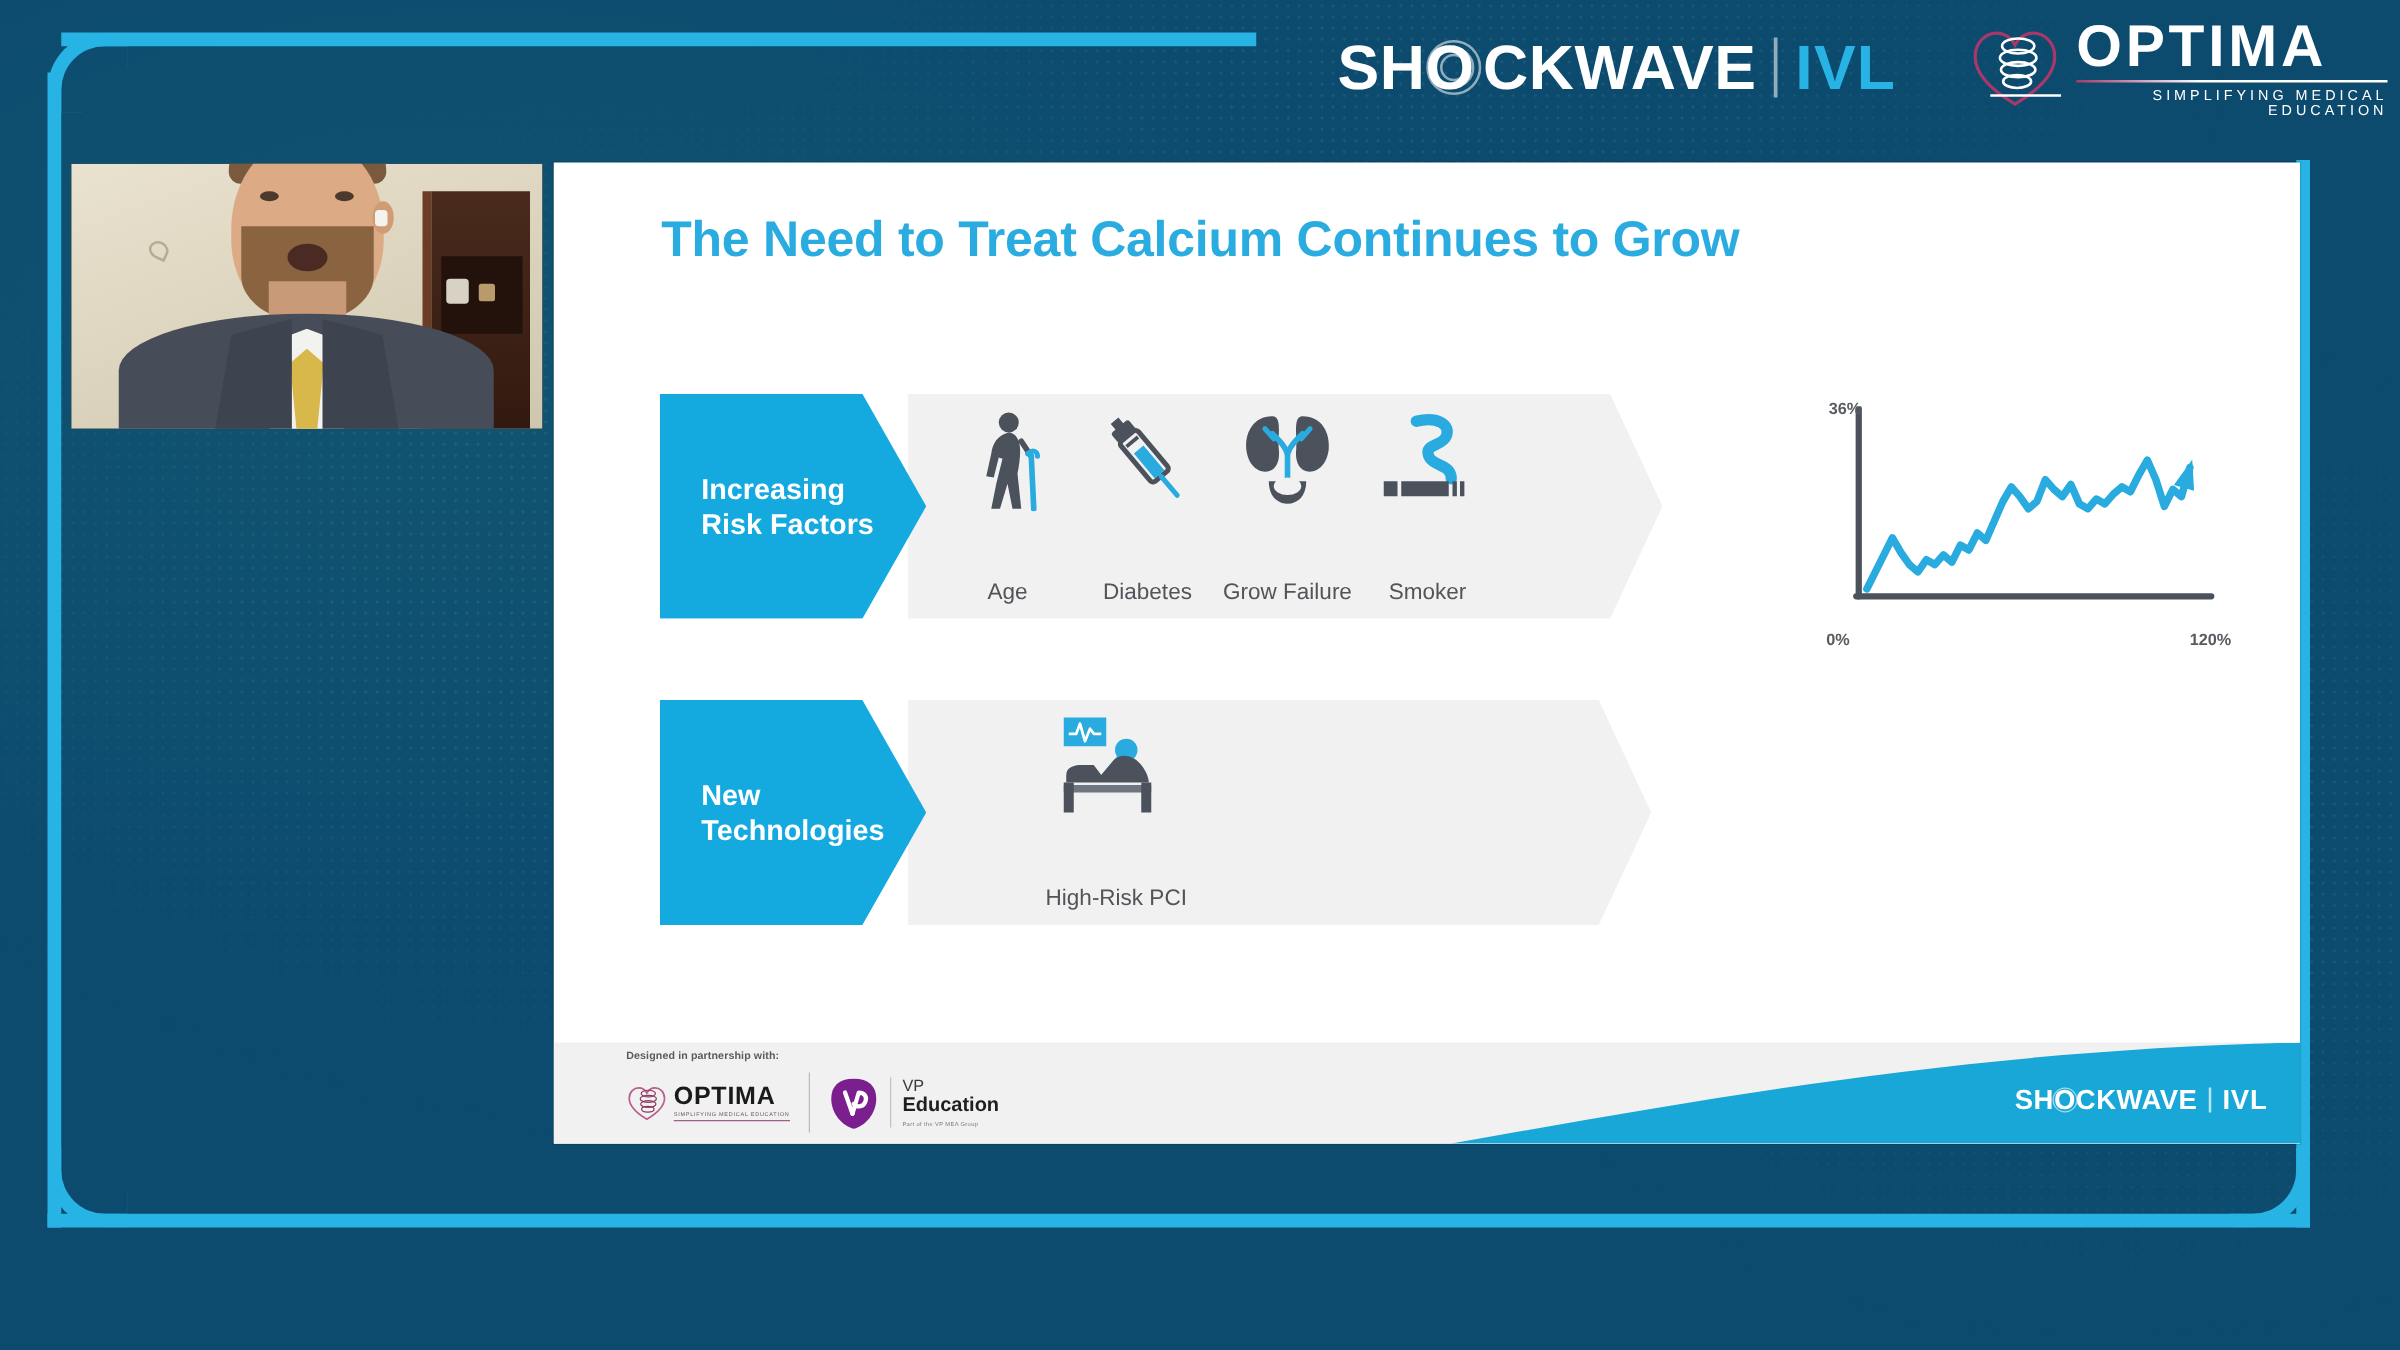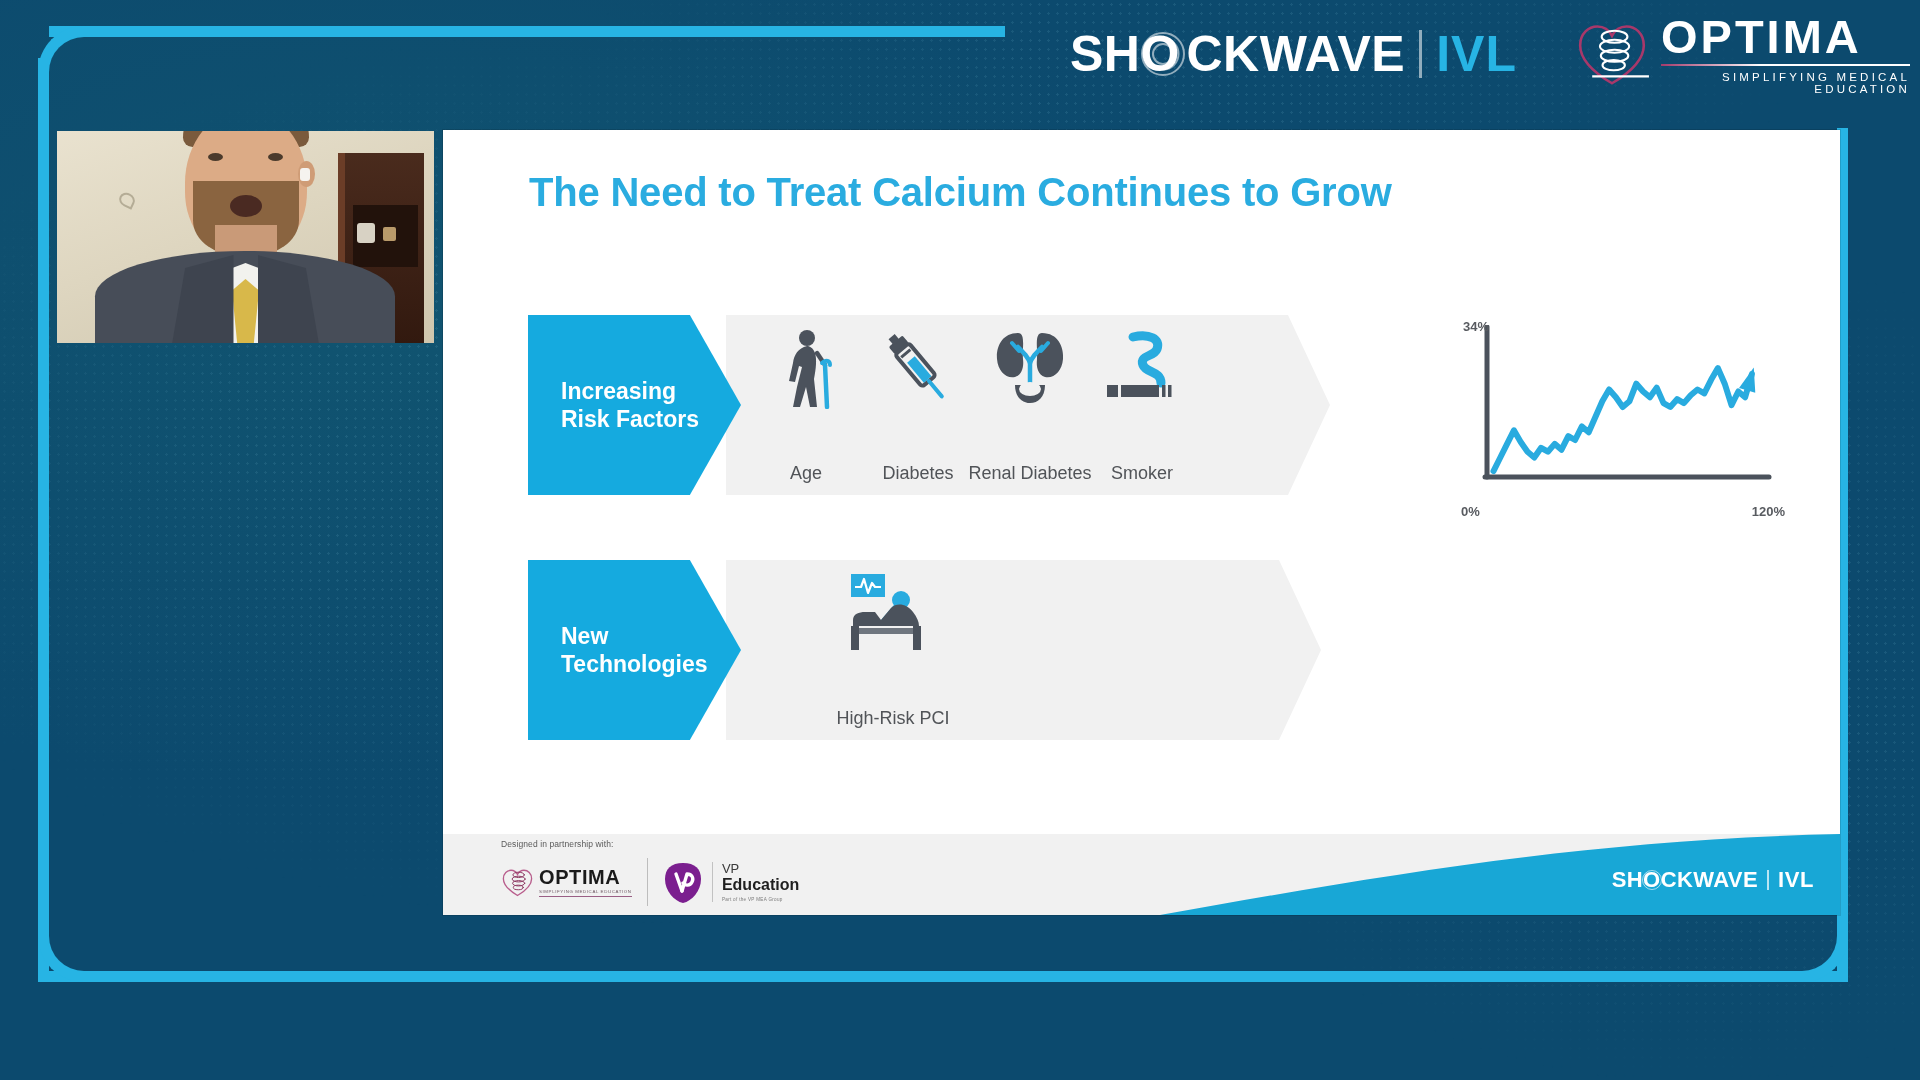--- a/index.html
+++ b/index.html
@@ -306,21 +306,21 @@
     font-size: 22px; font-weight: bold; color: #ffffff; letter-spacing: .4px;
     display: flex; align-items: baseline;
   }
   .fsw-div { width: 2px; height: 20px; background: rgba(255,255,255,.7); }
   .fsw-ivl { font-size: 22px; font-weight: bold; color: #ffffff; letter-spacing: .6px; }
 
   #partner-block {
     position: absolute; left: 58px; bottom: 9px;
   }
   #partner-label {
-    font-size: 8.5px; font-weight: normal; color: #5a5a5a;
+    font-size: 8.5px; font-weight: bold; color: #5a5a5a;
     letter-spacing: .1px; margin-bottom: 9px;
   }
   #partner-logos { display: flex; align-items: center; gap: 15px; }
   .optima-small { display: flex; align-items: flex-end; gap: 5px; }
   .optima-small-mark { width: 33px; height: 29px; }
   .optima-small-word { font-size: 20px; font-weight: bold; color: #1a1a1a; letter-spacing: .6px; line-height:1; }
   .optima-small-tag { font-size: 4.4px; color: #6b5560; letter-spacing: .6px; margin-top: 2px; }
   .optima-small-rule { height: 1.2px; background: #9a5f85; margin-top: 2px; }
   .partner-sep { width: 1.2px; height: 48px; background: #bdbdbd; }
   .vp-small { display: flex; align-items: center; gap: 9px; }
@@ -451,21 +451,21 @@
               <svg width="84" height="82" viewBox="0 0 84 82">
                 <path d="M30 6 C 14 6 8 20 9 32 C 10 44 18 52 27 50 C 34 48 36 40 35 32 C 34 22 38 6 30 6 Z" fill="#4b525c"></path>
                 <path d="M54 6 C 70 6 76 20 75 32 C 74 44 66 52 57 50 C 50 48 48 40 49 32 C 50 22 46 6 54 6 Z" fill="#4b525c"></path>
                 <path d="M30 20 C 36 26 40 30 42 36 L 42 58" stroke="#29abdf" stroke-width="4.5" fill="none" stroke-linecap="round"></path>
                 <path d="M54 20 C 48 26 44 30 42 36" stroke="#29abdf" stroke-width="4.5" fill="none" stroke-linecap="round"></path>
                 <path d="M24 16 L 31 24 M 60 16 L 53 24" stroke="#29abdf" stroke-width="4" stroke-linecap="round"></path>
                 <path d="M27 58 C 27 70 34 76 42 76 C 50 76 57 70 57 58 Z" fill="#4b525c"></path>
                 <ellipse cx="42" cy="62" rx="11" ry="7" fill="#f1f1f1"></ellipse>
               </svg>
             </div>
-            <div class="item-label">Renal Diabetes</div>
+            <div class="item-label">Grow Failure</div>
           </div>
 
           <div class="item">
             <div class="item-icon">
               <svg width="86" height="80" viewBox="0 0 86 80">
                 <path d="M34 8 C 50 4 62 10 58 20 C 55 28 40 26 44 36 C 47 44 62 42 62 54" stroke="#29abdf" stroke-width="9" fill="none" stroke-linecap="round"></path>
                 <rect x="8" y="56" width="11" height="12" fill="#4b525c"></rect>
                 <rect x="22" y="56" width="38" height="12" fill="#4b525c"></rect>
                 <rect x="63" y="56" width="3.5" height="12" fill="#4b525c"></rect>
                 <rect x="69" y="56" width="3.5" height="12" fill="#4b525c"></rect>
@@ -505,21 +505,21 @@
 
         </div>
       </div>
       <div class="chev">
         <div class="chev-label">New
 Technologies</div>
       </div>
     </div>
 
     <div id="growth">
-      <div id="growth-ylab">34%</div>
+      <div id="growth-ylab">36%</div>
       <div id="growth-x0">0%</div>
       <div id="growth-x1">120%</div>
       <svg id="growth-svg" width="300" height="170" viewBox="0 0 300 170">
         <line x1="14" y1="2" x2="14" y2="152" stroke="#4b525c" stroke-width="5" stroke-linecap="round"></line>
         <line x1="12" y1="152" x2="296" y2="152" stroke="#4b525c" stroke-width="5" stroke-linecap="round"></line>
         <polyline id="chart-line" fill="none" stroke="#29abdf" stroke-width="6" stroke-linejoin="round" stroke-linecap="round" points="20.5,146.1 27.3,132.5 34.1,118.9 40.9,105.3 47.7,117.0 54.5,126.7 61.3,132.5 68.1,122.8 74.9,126.7 81.7,118.9 88.5,124.7 95.3,111.1 102.1,115.0 108.9,101.4 115.7,107.3 122.5,91.7 129.3,76.2 136.1,64.5 142.9,72.3 149.7,82.0 156.5,76.2 163.3,58.7 170.1,66.5 176.9,72.3 183.7,62.6 190.5,78.1 197.3,82.0 204.1,74.2 210.9,78.1 217.7,70.3 224.5,64.5 231.3,68.4 238.1,54.8 244.9,43.1 251.7,58.7 258.5,80.1 265.3,66.5 272.1,72.3 278.9,49.0"></polyline>
         <polygon id="chart-arrow" fill="#29abdf" points="280.79533333333336,42.58742857142856 282.2639475175486,67.6772300553507 266.06872057544643,62.95362219723758"></polygon>
       </svg>
     </div>
 

